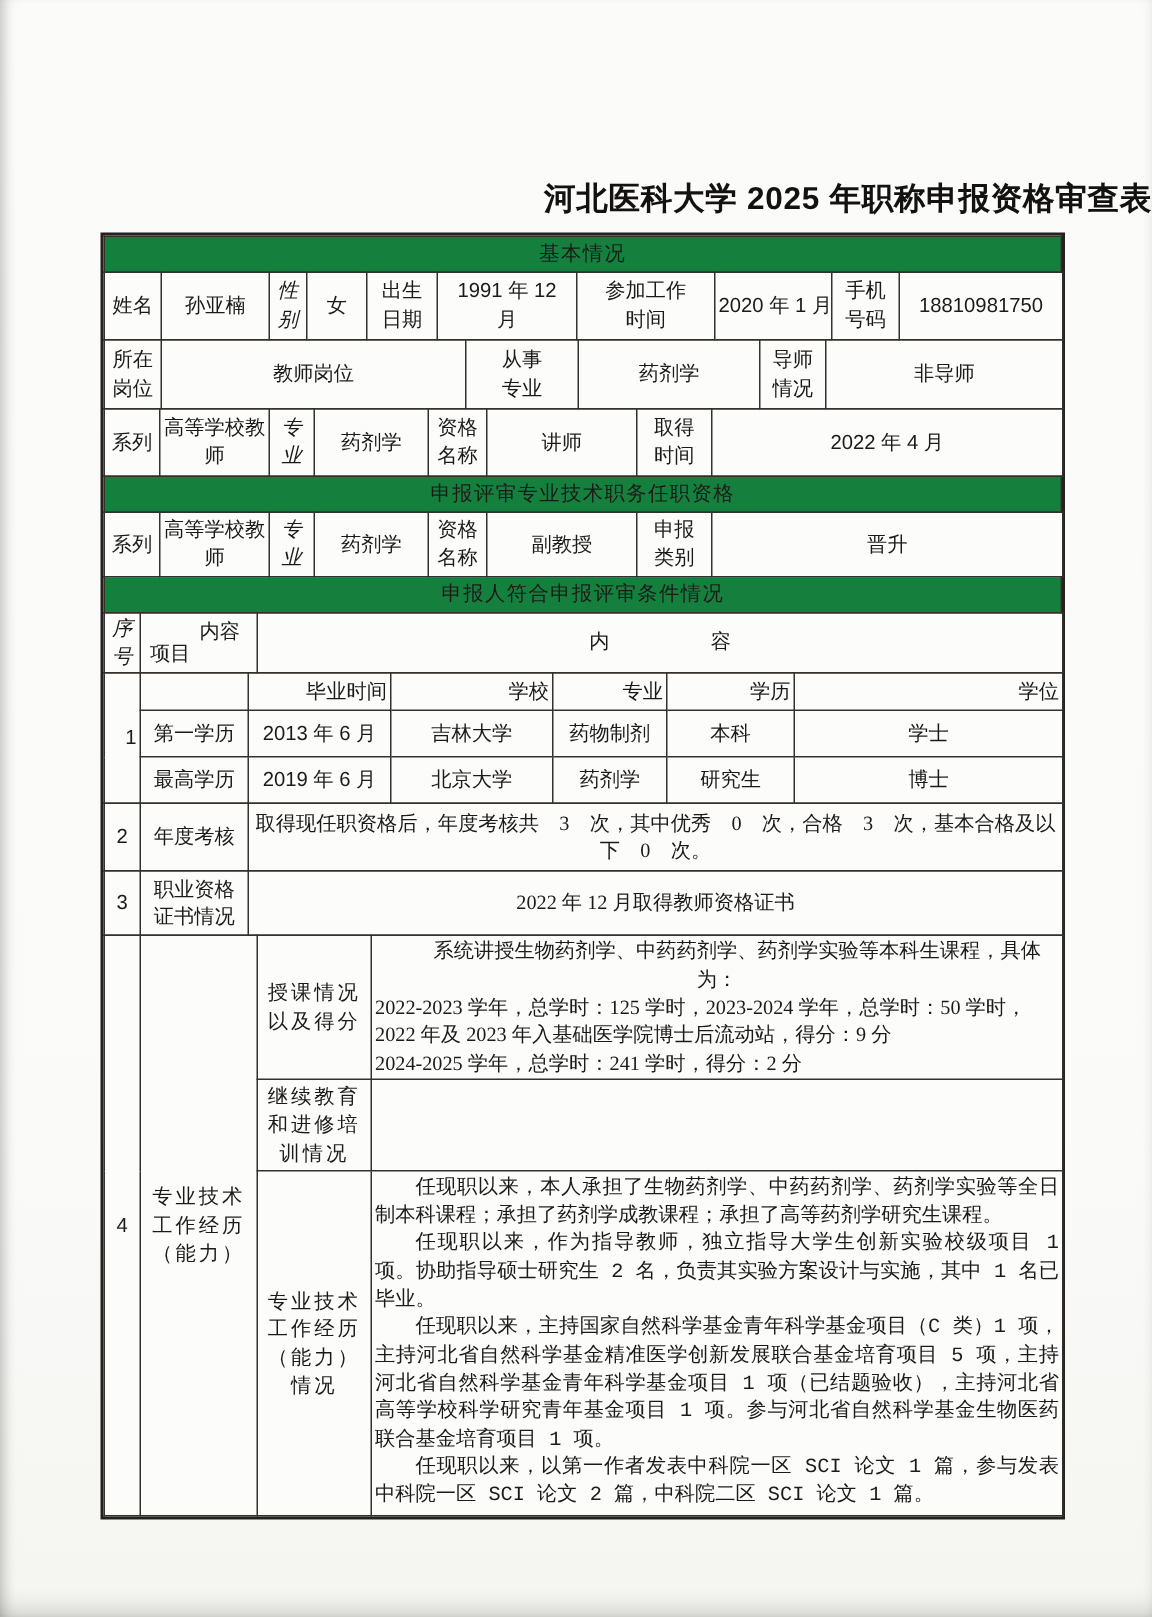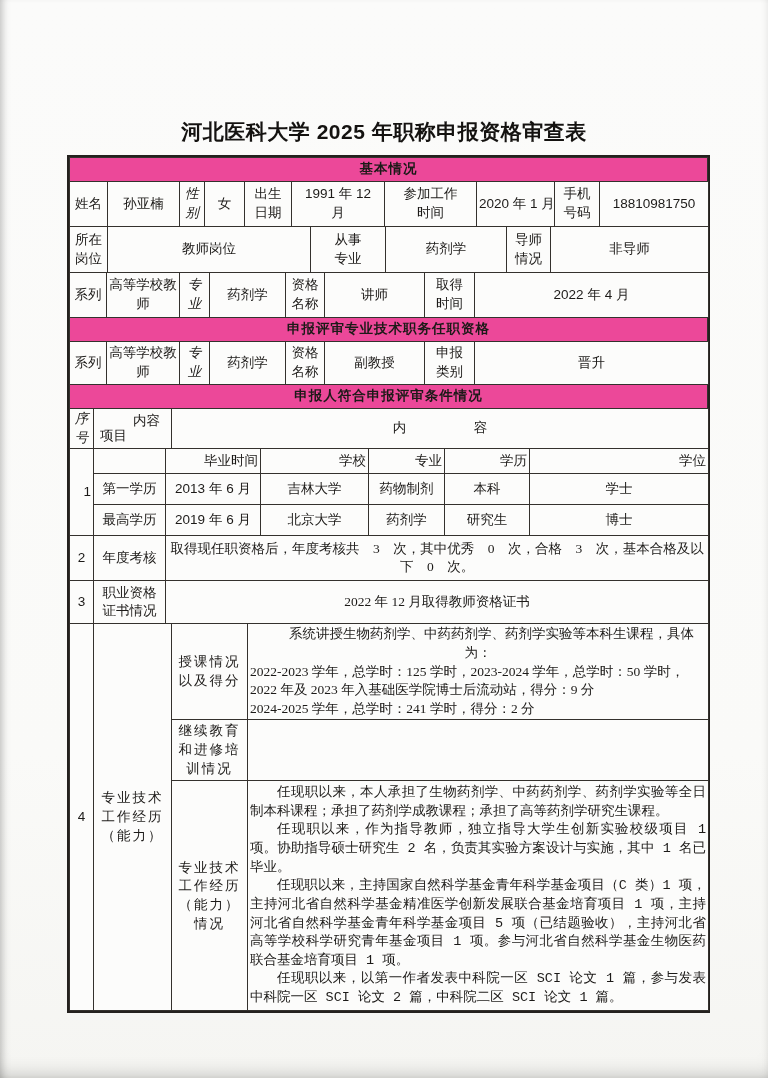--- a/index.html
+++ b/index.html
@@ -11,21 +11,21 @@
     position:relative;
     overflow:hidden;
   }
   .page{
     position:absolute;inset:0;
     background:linear-gradient(180deg,#fbfbfa 0%,#fafaf8 70%,#f5f5f2 100%);
     box-shadow:inset 8px 0 10px -7px rgba(0,0,0,.28), inset 0 -14px 22px -16px rgba(0,0,0,.30), inset -4px 0 8px -6px rgba(0,0,0,.12);
   }
   .doc-title{
     margin:118px 0 0 0;
-    text-align:center;
+    text-align:right;
     font-size:21px;
     font-weight:bold;
     letter-spacing:.5px;
     color:#141210;
   }
   .form{
     position:absolute;
     left:67px;top:155px;
     width:639px;
     border:2px solid #24211e;
@@ -41,22 +41,22 @@
     border:1px solid #34312d;
     text-align:center;
     vertical-align:middle;
     font-size:13.5px;
     line-height:1.38;
     padding:1px 2px;
     overflow:hidden;
     word-break:break-all;
   }
   .sec-h td{
-    background:#ec4899;
-    font-weight:bold;
+    background:#15803d;
+    font-weight:normal;
     height:21px;
     font-size:13.5px;
     letter-spacing:1px;
   }
   .h44 td{height:42px;} .h45 td{height:43px;}
   .h42 td{height:40px;} .h38 td{height:36px;}
   .h24 td{height:22px;text-align:right;} .h30 td{height:28px;}
   .w1{display:inline-block;width:1.15em;font-style:italic;}
   .w2{display:inline-block;width:2.2em;}
   .w4{display:inline-block;width:4.25em;}
@@ -320,21 +320,21 @@
       </tr>
       <tr>
         <td style="height:58px"><span class="w4c">继续教育和进修培训情况</span></td>
         <td class="content-cell"></td>
       </tr>
       <tr>
         <td style="height:227px"><span class="w4c">专业技术工作经历（能力）情况</span></td>
         <td class="content-cell">
           <p>任现职以来，本人承担了生物药剂学、中药药剂学、药剂学实验等全日制本科课程；承担了药剂学成教课程；承担了高等药剂学研究生课程。</p>
           <p>任现职以来，作为指导教师，独立指导大学生创新实验校级项目 1 项。协助指导硕士研究生 2 名，负责其实验方案设计与实施，其中 1 名已毕业。</p>
-          <p>任现职以来，主持国家自然科学基金青年科学基金项目（C 类）1 项，主持河北省自然科学基金精准医学创新发展联合基金培育项目 1 项，主持河北省自然科学基金青年科学基金项目 5 项（已结题验收），主持河北省高等学校科学研究青年基金项目 1 项。参与河北省自然科学基金生物医药联合基金培育项目 1 项。</p>
+          <p>任现职以来，主持国家自然科学基金青年科学基金项目（C 类）1 项，主持河北省自然科学基金精准医学创新发展联合基金培育项目 5 项，主持河北省自然科学基金青年科学基金项目 1 项（已结题验收），主持河北省高等学校科学研究青年基金项目 1 项。参与河北省自然科学基金生物医药联合基金培育项目 1 项。</p>
           <p>任现职以来，以第一作者发表中科院一区 SCI 论文 1 篇，参与发表中科院一区 SCI 论文 2 篇，中科院二区 SCI 论文 1 篇。</p>
         </td>
       </tr>
     </tbody>
       </table>
 
   </div>
 </div>
 
 </body></html>

